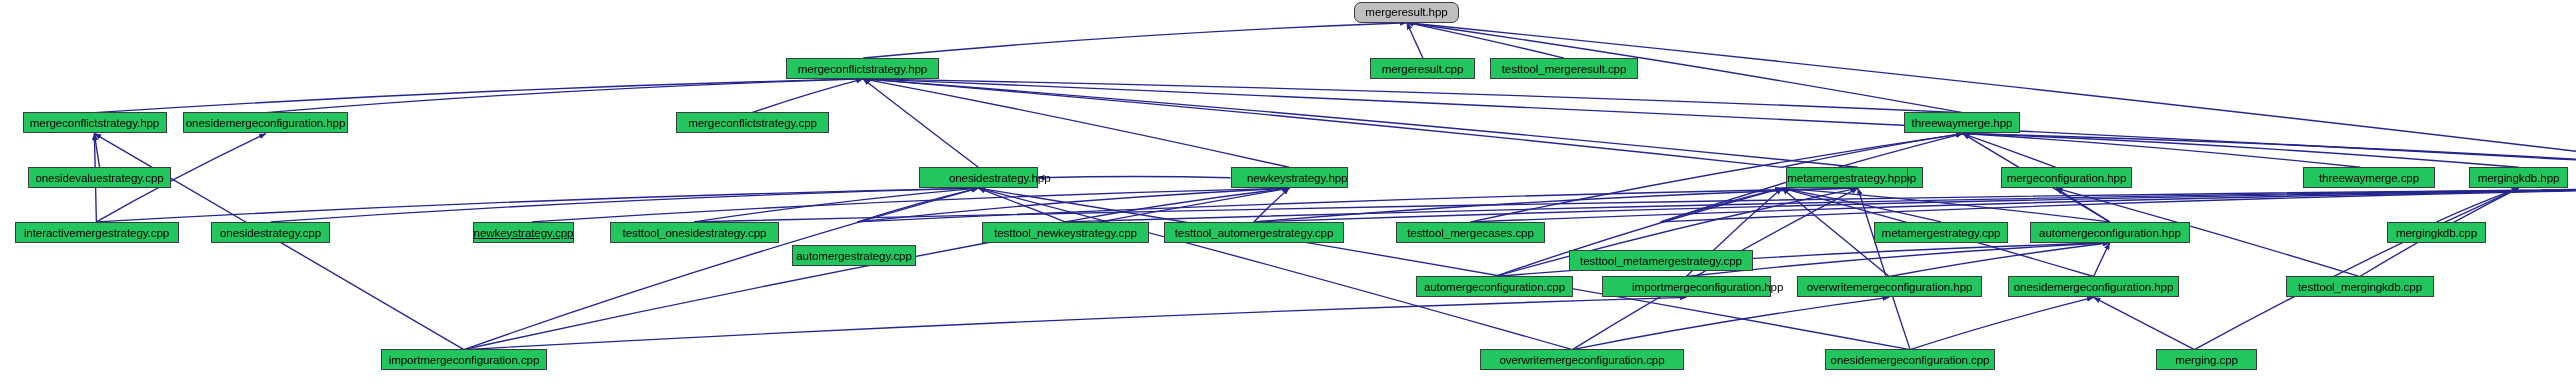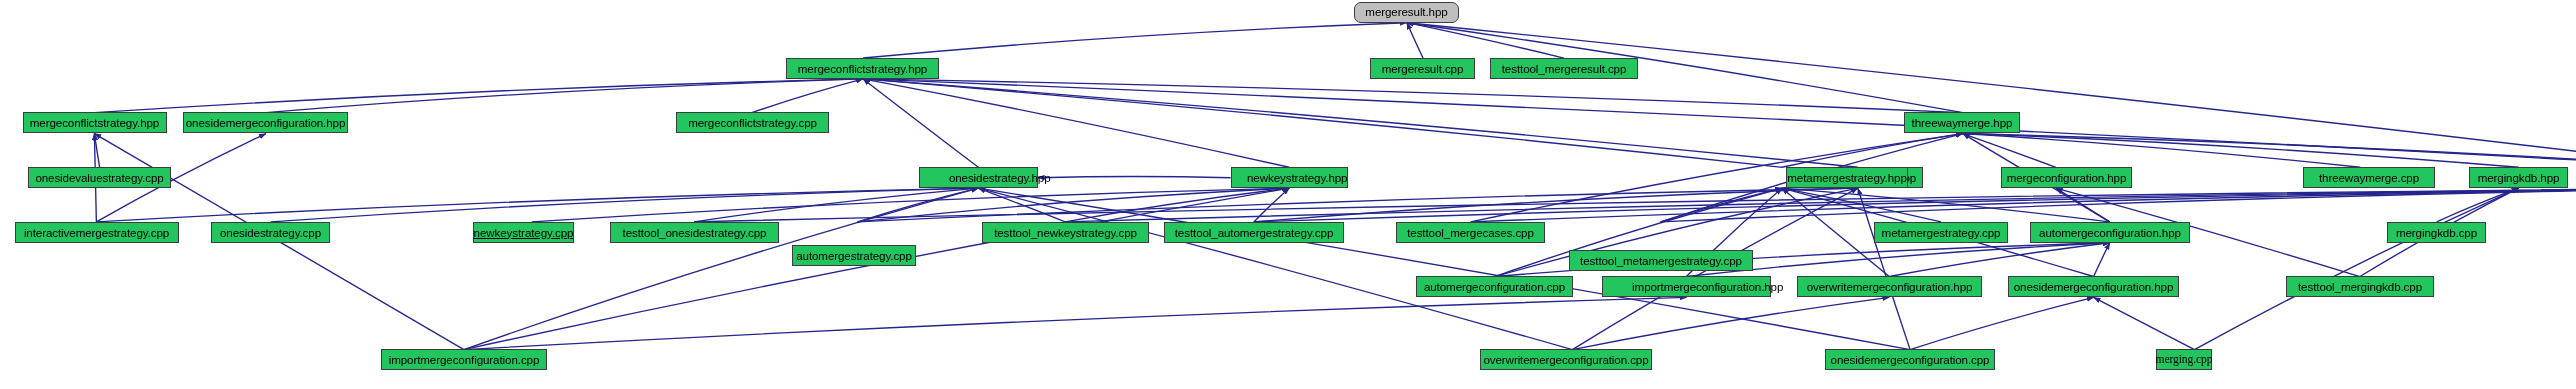--- a/index.html
+++ b/index.html
@@ -163,18 +163,18 @@
       <div class="node thick" style="left: 1569px; top: 222px; width: 184px; margin-top: 28px;">testtool_metamergestrategy.cpp</div>
       <div class="node thick" style="left: 1874px; top: 222px; width: 134px;">metamergestrategy.cpp</div>
       <div class="node thick" style="left: 2030px; top: 222px; width: 160px;">automergeconfiguration.hpp</div>
       <div class="node thick" style="left: 2387px; top: 222px; width: 99px;">mergingkdb.cpp</div>
       <div class="node thick" style="left: 1416px; top: 276px; width: 157px;">automergeconfiguration.cpp</div>
       <div class="node thick" style="left: 1602px; top: 276px; width: 169px; padding-left: 48px;">importmergeconfiguration.hpp</div>
       <div class="node thick" style="left: 1797px; top: 276px; width: 185px;">overwritemergeconfiguration.hpp</div>
       <div class="node thick" style="left: 2008px; top: 276px; width: 171px;">onesidemergeconfiguration.hpp</div>
       <div class="node thick" style="left: 2286px; top: 276px; width: 148px;">testtool_mergingkdb.cpp</div>
       <div class="node thick" style="left: 381px; top: 349px; width: 166px;">importmergeconfiguration.cpp</div>
-      <div class="node thick" style="left: 1480px; top: 349px; width: 172px;">overwritemergeconfiguration.cpp</div>
+      <div class="node thick" style="left: 1480px; top: 349px; width: 204px;">overwritemergeconfiguration.cpp</div>
       <div class="node thick" style="left: 1825px; top: 349px; width: 170px;">onesidemergeconfiguration.cpp</div>
-      <div class="node thick" style="left: 2156px; top: 349px; width: 56px; font-family: Liberation Serif, serif;">merging.cpp</div>
+      <div class="node thick" style="left: 2156px; top: 349px; width: 101px;">merging.cpp</div>
     </div>
 </div>
 
 
 </body></html>

